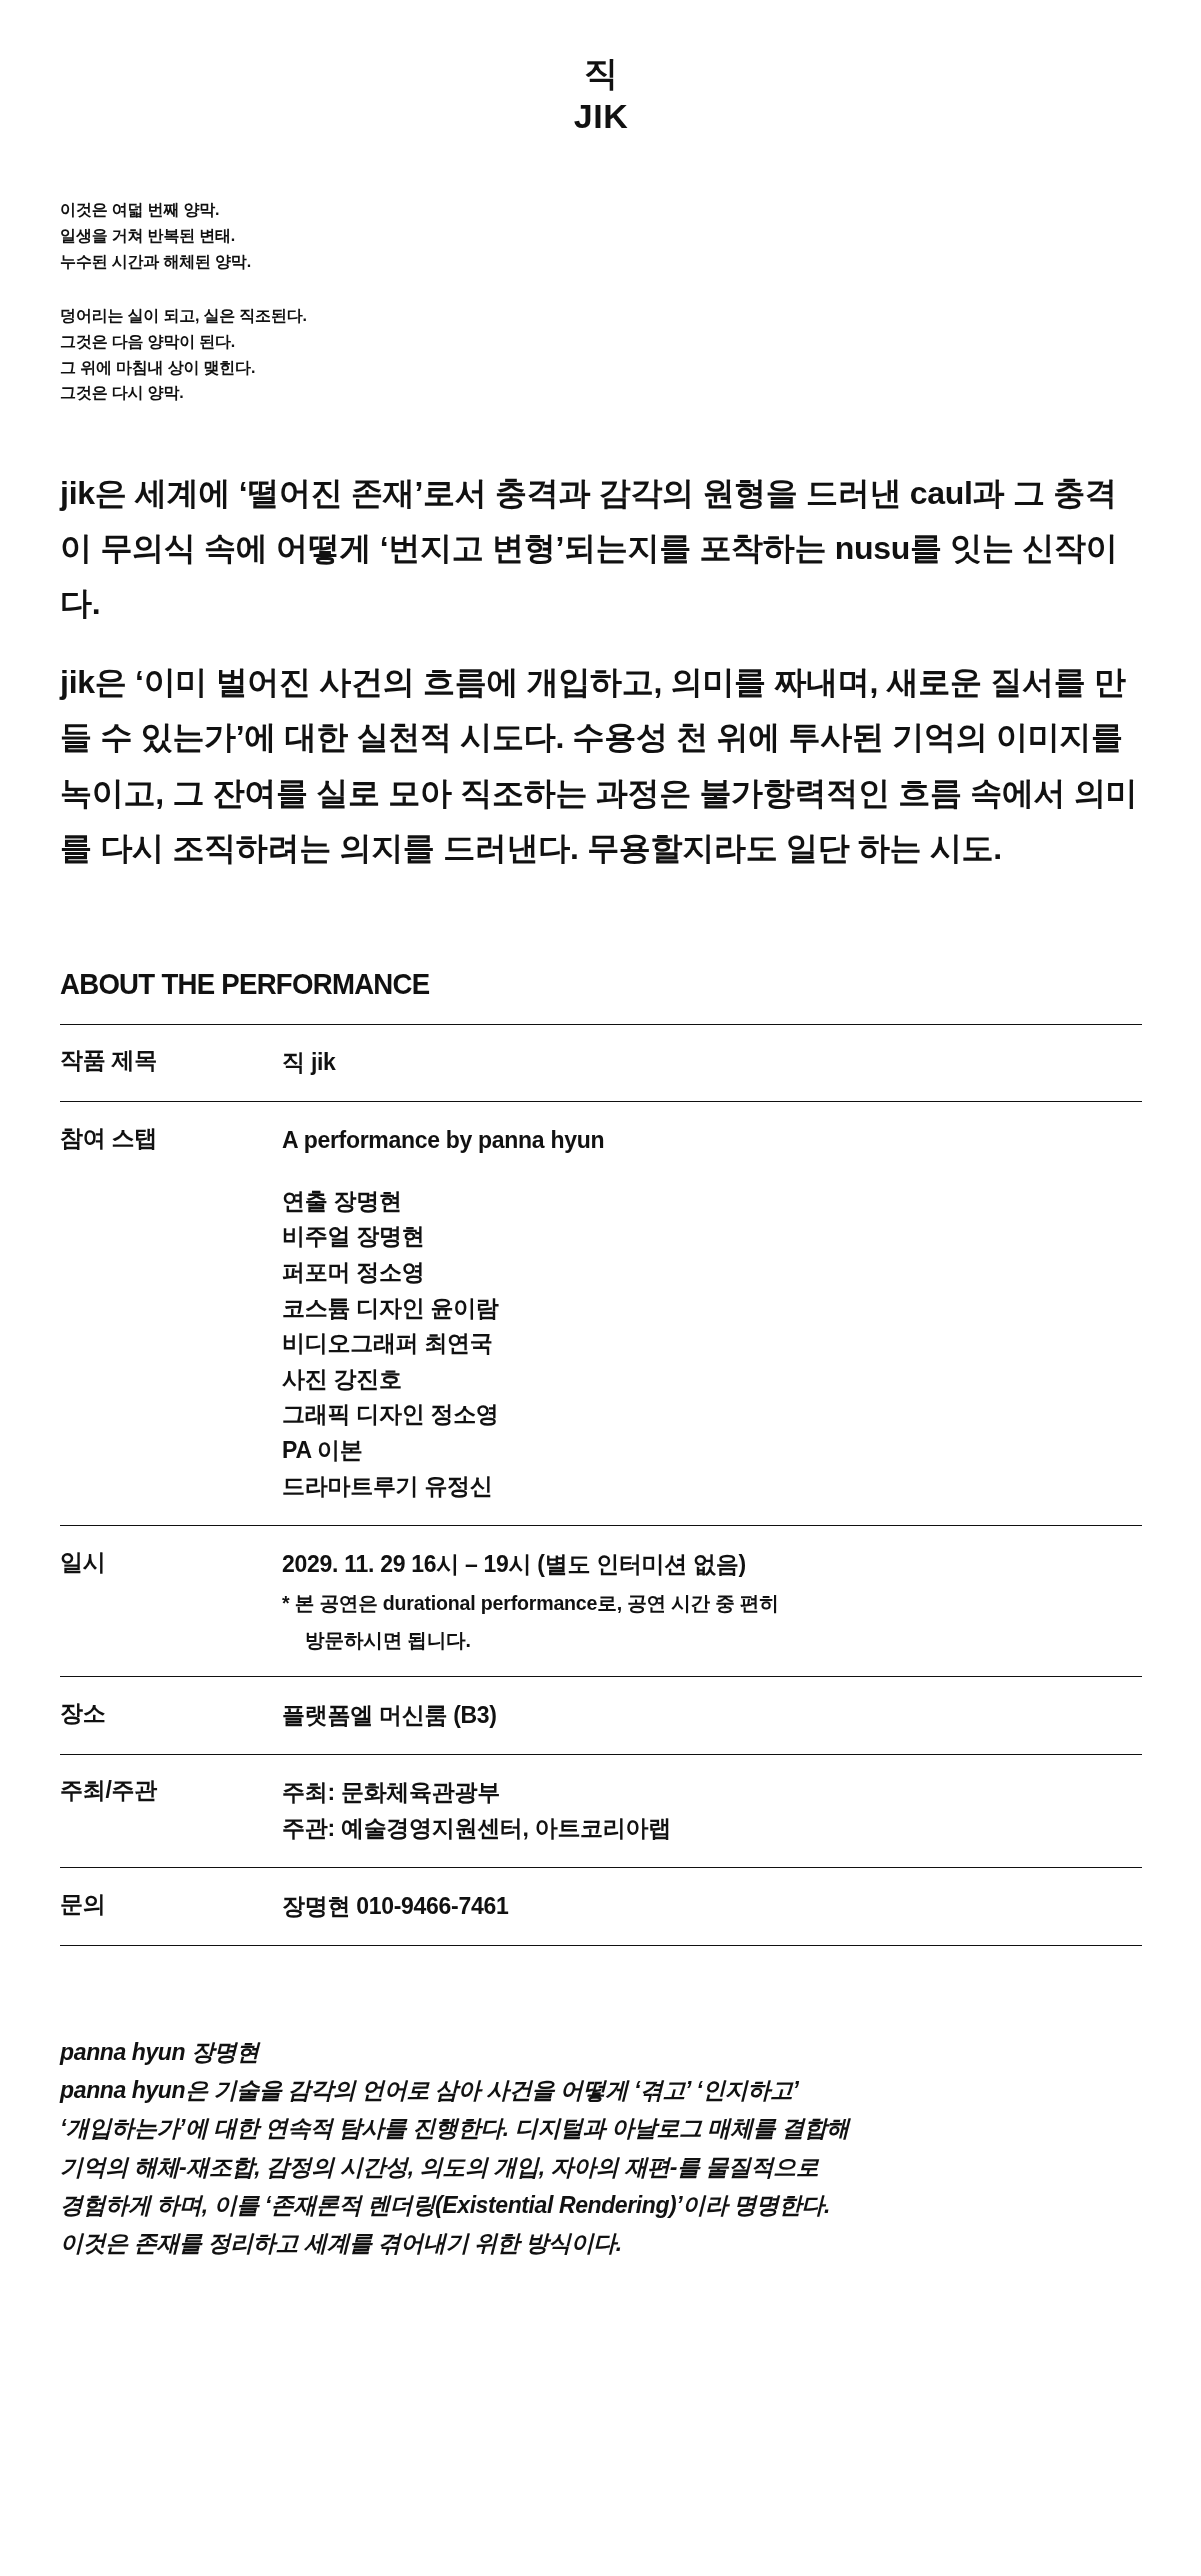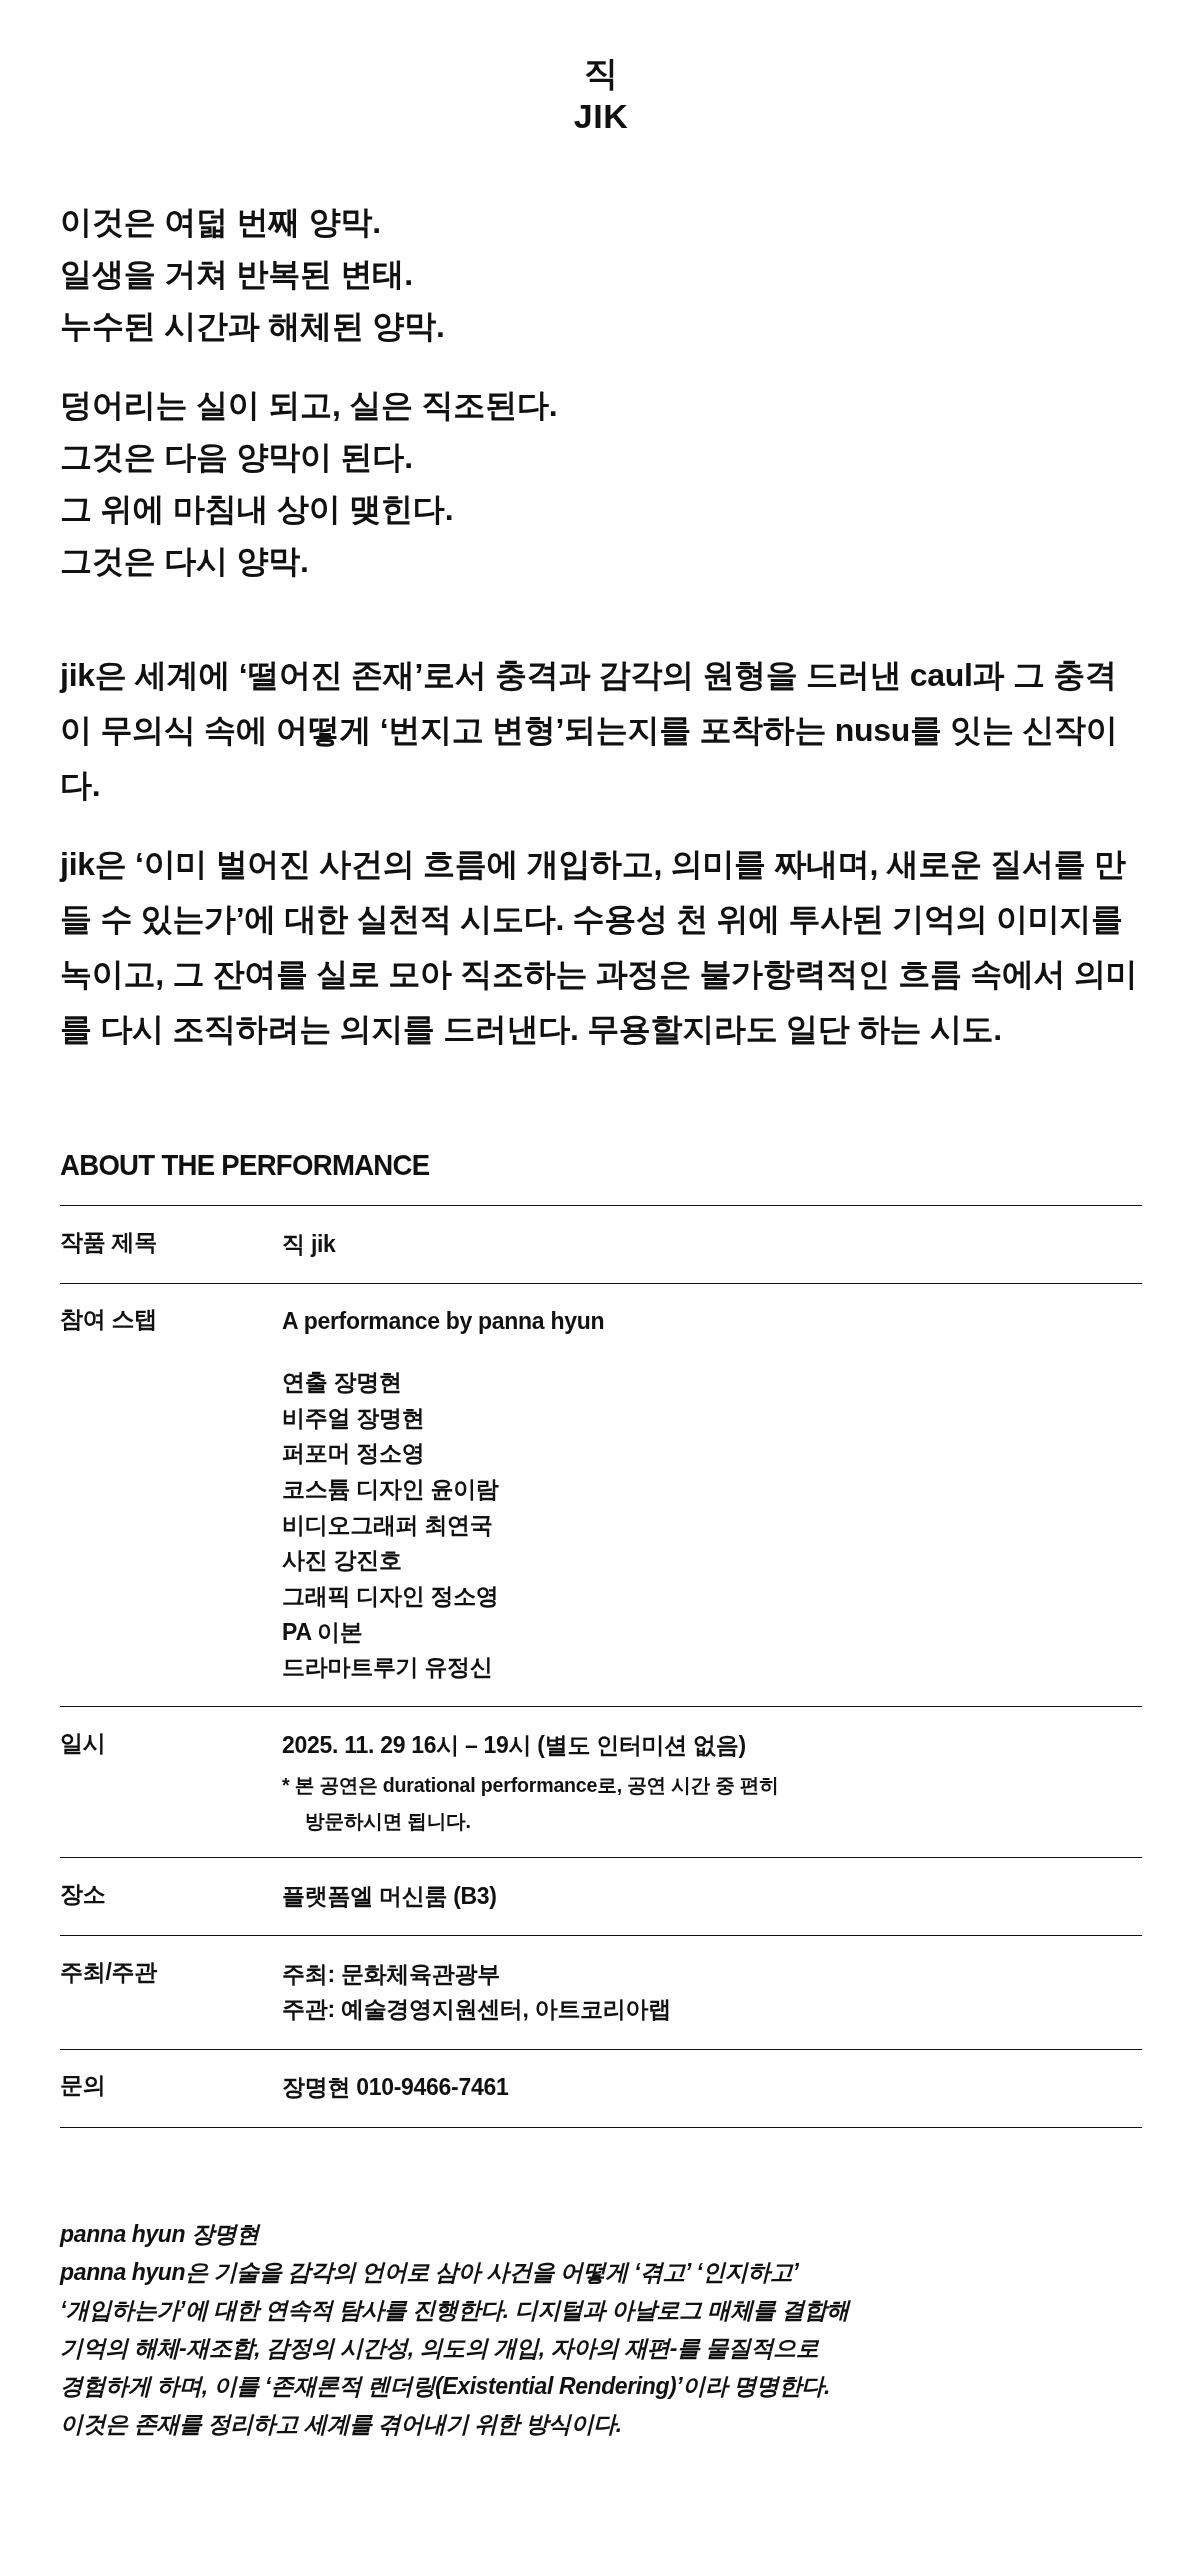--- a/index.html
+++ b/index.html
@@ -40,21 +40,21 @@
   .title-en {
     font-size: 34px;
     font-weight: 700;
     line-height: 1.25;
     letter-spacing: 0.5px;
   }
 
   
   .poem {
     margin-top: 60px;
-    font-size: 32px;
+    font-size: 16px;
     font-weight: 700;
     line-height: 1.62;
     letter-spacing: -0.2px;
   }
   .poem p {
     margin: 0 0 28px 0;
   }
   .poem p:last-child {
     margin-bottom: 10px;
   }
@@ -207,21 +207,21 @@
             <span class="row-line">사진 강진호</span>
             <span class="row-line">그래픽 디자인 정소영</span>
             <span class="row-line">PA 이본</span>
             <span class="row-line">드라마트루기 유정신</span>
           </td>
         </tr>
 
         <tr>
           <th>일시</th>
           <td>
-            <span class="row-line">2025. 11. 29 16시 – 19시 (별도 인터미션 없음)</span>
+            <span class="row-line">2029. 11. 29 16시 – 19시 (별도 인터미션 없음)</span>
             <span class="note">* 본 공연은 durational performance로, 공연 시간 중 편히</span>
             <span class="note note-indent">방문하시면 됩니다.</span>
           </td>
         </tr>
 
         <tr>
           <th>장소</th>
           <td>
             <span class="row-line">플랫폼엘 머신룸 (B3)</span>
           </td>

